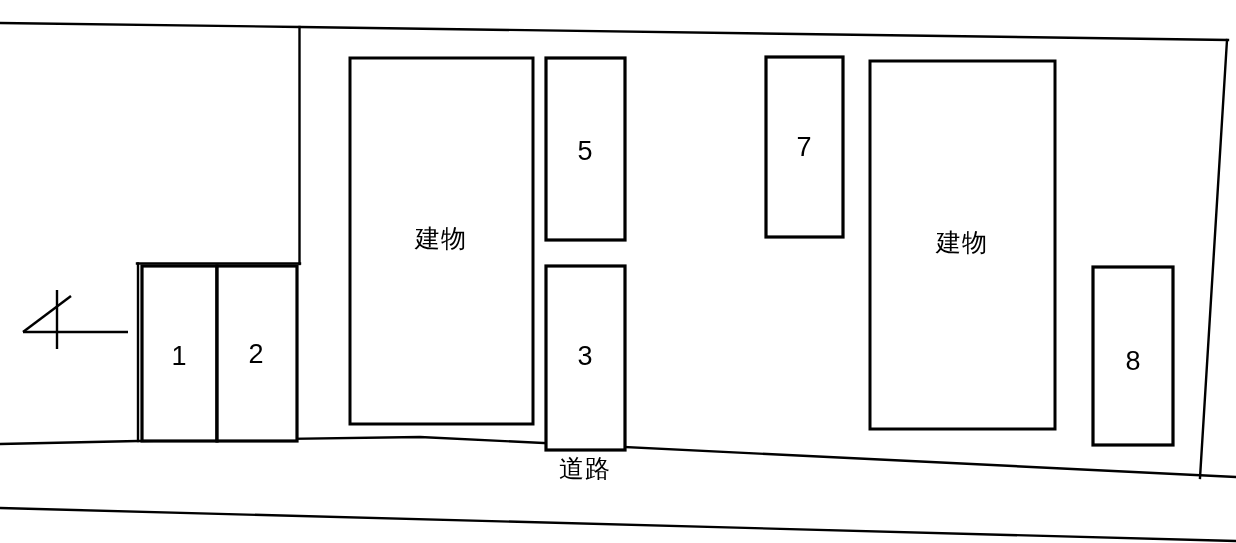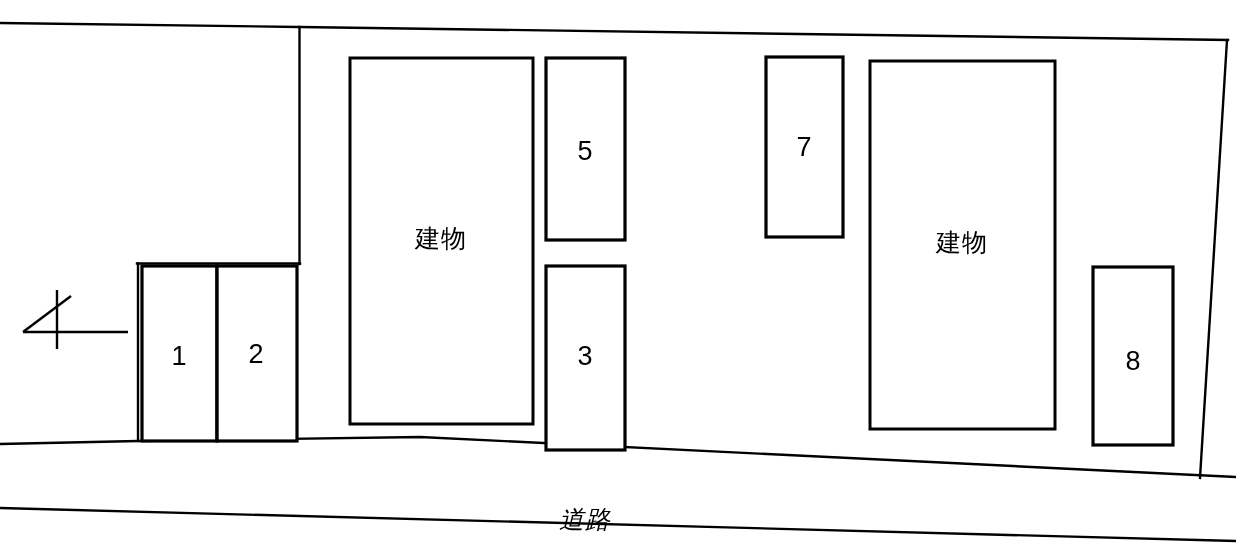--- a/index.html
+++ b/index.html
@@ -126,15 +126,15 @@
   <div class="map-label building-label" style="left:441px; top:238px;">建物</div>
   <div class="map-label building-label" style="left:962px; top:242px;">建物</div>
 
   <div class="map-label unit-label" style="left:179px; top:356px;">1</div>
   <div class="map-label unit-label" style="left:256px; top:354px;">2</div>
   <div class="map-label unit-label" style="left:585px; top:151px;">5</div>
   <div class="map-label unit-label" style="left:585px; top:356px;">3</div>
   <div class="map-label unit-label" style="left:804px; top:147px;">7</div>
   <div class="map-label unit-label" style="left:1133px; top:361px;">8</div>
 
-  <div class="map-label road-label" style="left:585px; top:519px;font-style:italic;">道路</div>
+  <div class="map-label road-label" style="left:585px; top:468px;">道路</div>
 
 </div>
 
 </body></html>

